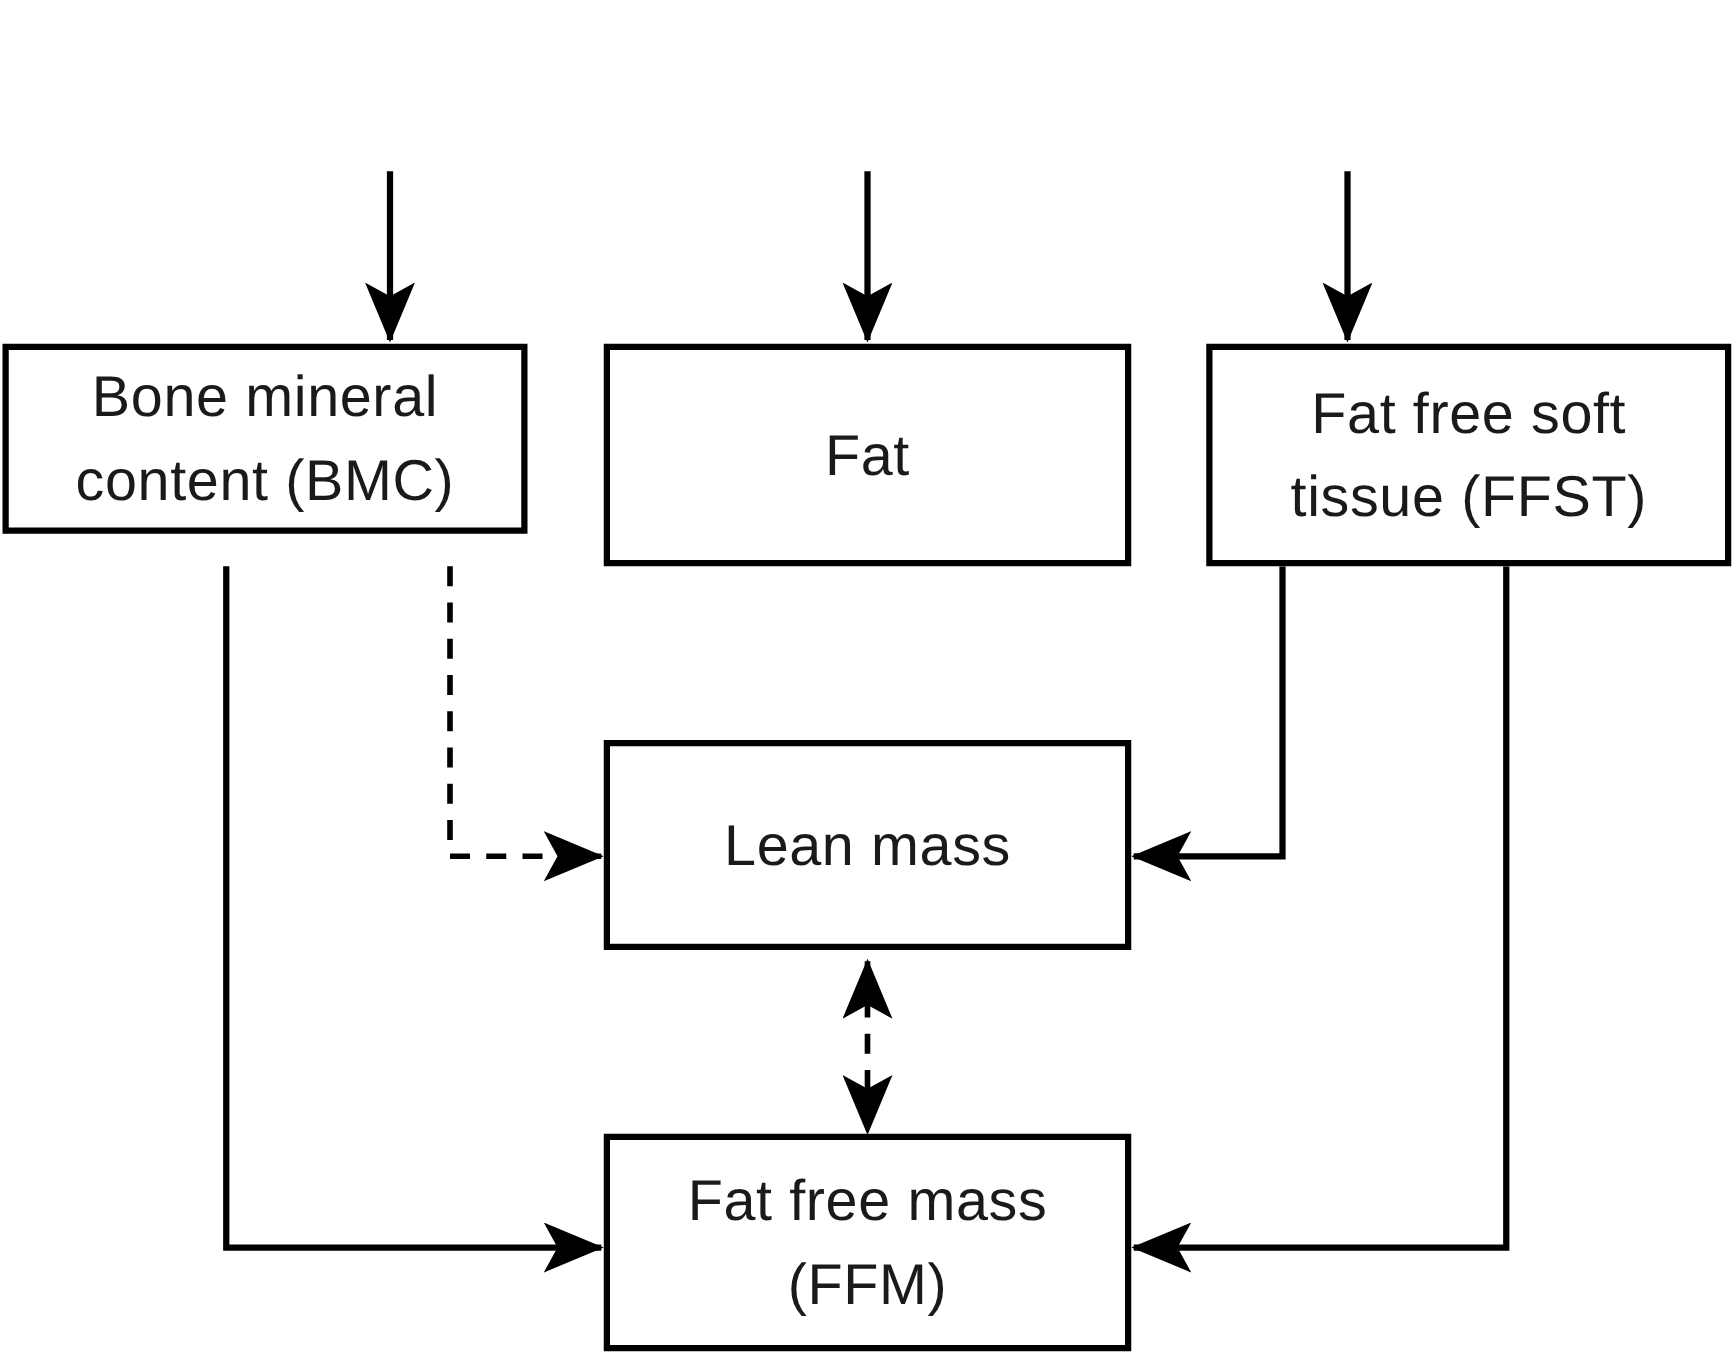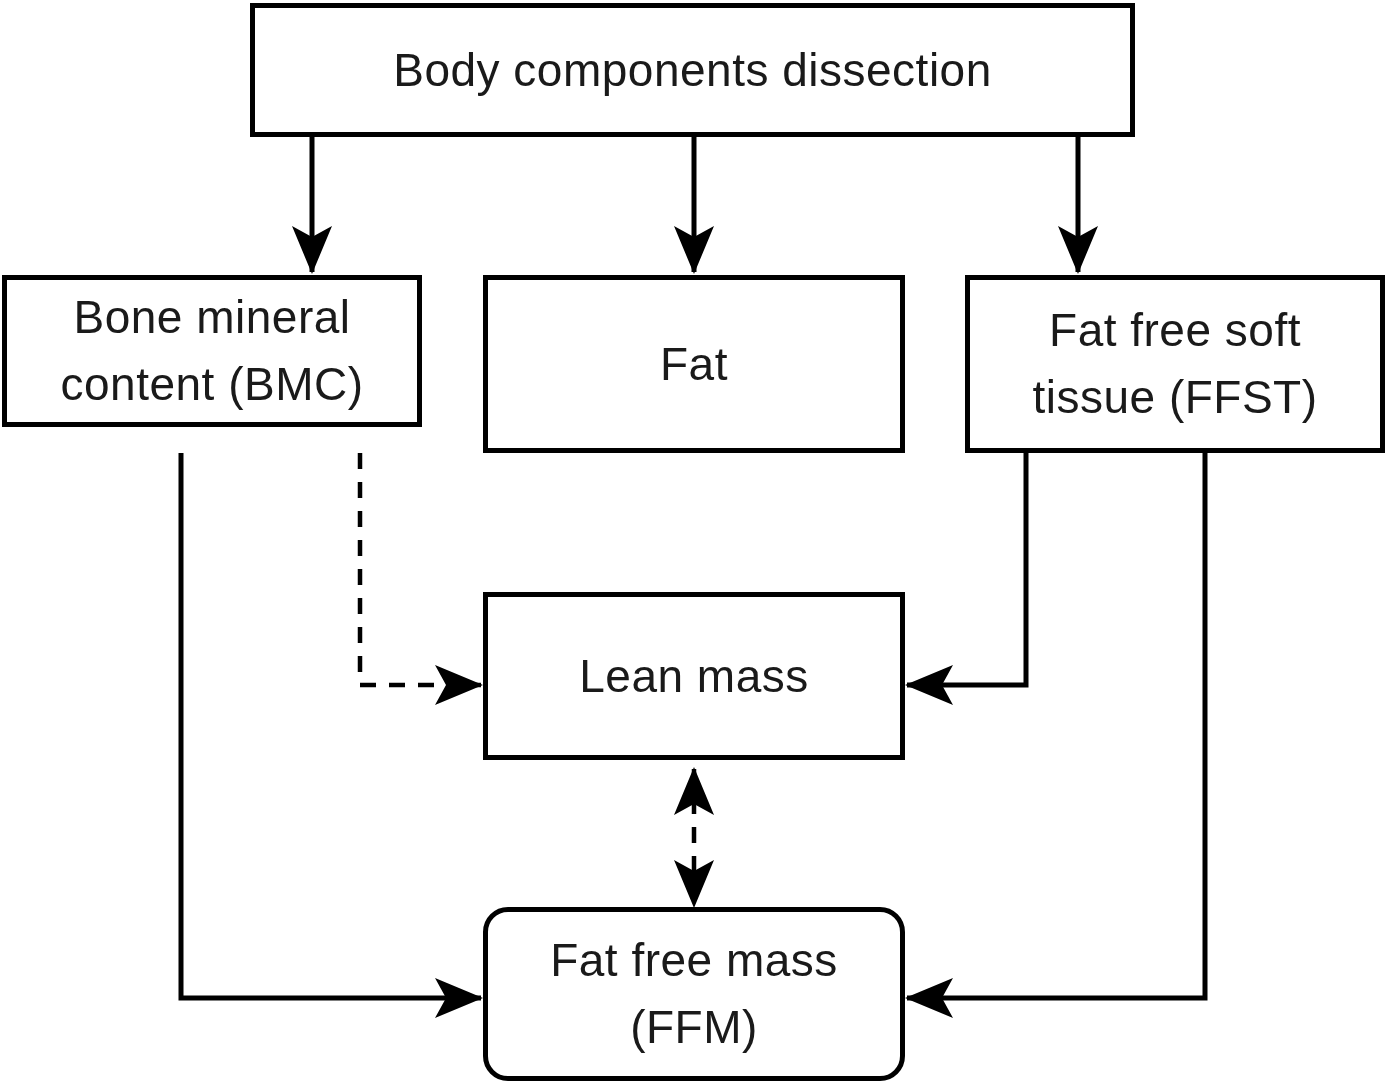--- a/index.html
+++ b/index.html
@@ -37,21 +37,21 @@
     line-height: 67px;
     color: #1a1a1a;
     white-space: pre-line;
     letter-spacing: 0.5px;
   }
   #node-body-dissection { left: 250px; top: 3px;   width: 885px; height: 134px; }
   #node-bmc             { left: 2px;   top: 275px; width: 420px; height: 152px; }
   #node-fat             { left: 483px; top: 275px; width: 422px; height: 178px; }
   #node-ffst            { left: 965px; top: 275px; width: 420px; height: 178px; }
   #node-lean-mass       { left: 483px; top: 592px; width: 422px; height: 168px; }
-  #node-ffm             { left: 483px; top: 907px; width: 422px; height: 174px; border-radius: 25px; }
+  #node-ffm             { left: 483px; top: 907px; width: 422px; height: 174px; }
 
   .edge-solid {
     fill: none;
     stroke: #000000;
     stroke-width: 5;
   }
   .edge-dashed {
     fill: none;
     stroke: #000000;
     stroke-width: 4.5;
@@ -76,23 +76,20 @@
 
     <path class="edge-dashed" d="M360 453 L360 685 L481 685" marker-end="url(#arrowhead)"></path>
     <path class="edge-solid" d="M1026 453 L1026 685 L907 685" marker-end="url(#arrowhead)"></path>
 
     <path class="edge-dashed" d="M694 769 L694 906" marker-start="url(#arrowhead)" marker-end="url(#arrowhead)"></path>
 
     <path class="edge-solid" d="M181 453 L181 998 L481 998" marker-end="url(#arrowhead)"></path>
     <path class="edge-solid" d="M1205 453 L1205 998 L907 998" marker-end="url(#arrowhead)"></path>
   </svg>
 
-  <div class="node" id="node-body-dissection">
-    <span class="label">Body components dissection</span>
-  </div>
 
   <div class="node" id="node-bmc">
     <span class="label">Bone mineral
 content (BMC)</span>
   </div>
 
   <div class="node" id="node-fat">
     <span class="label">Fat</span>
   </div>
 

